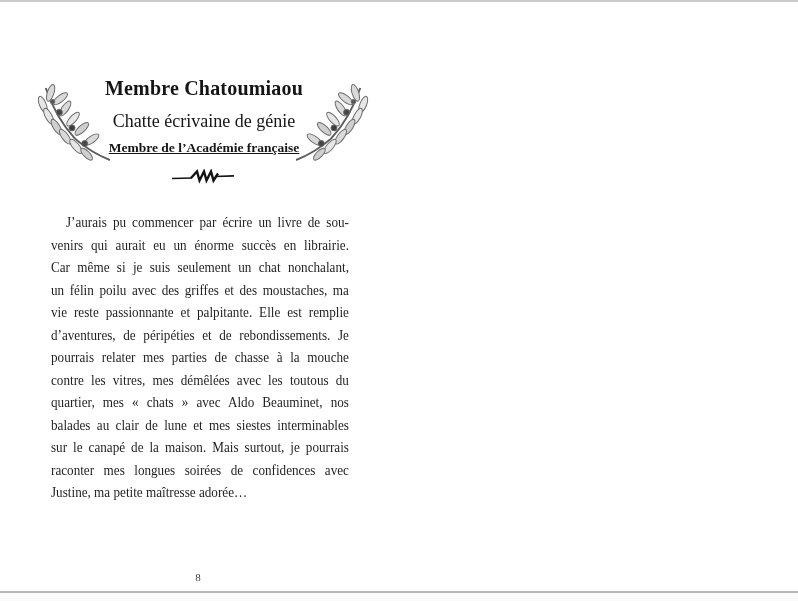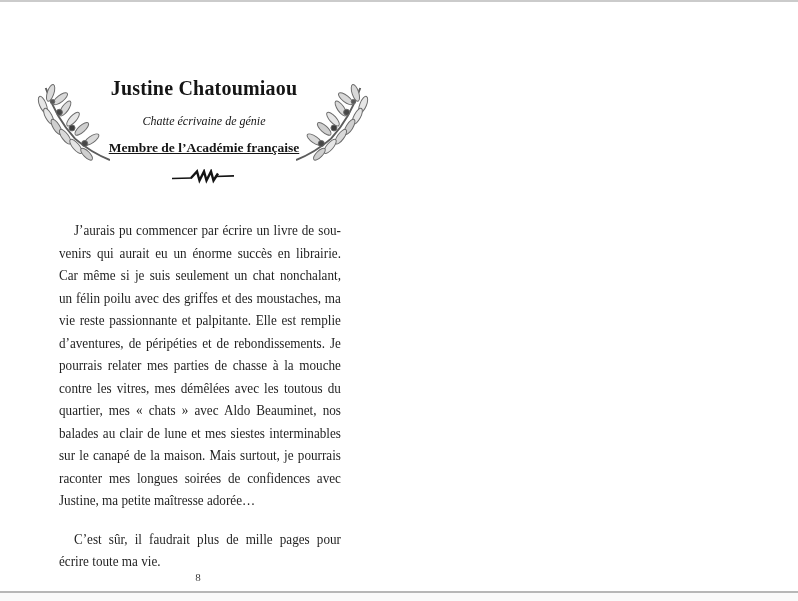--- a/index.html
+++ b/index.html
@@ -32,35 +32,35 @@
     position: absolute; left: 44px; top: 0; width: 320px;
     text-align: center; color: #151515;
   }
   .author-name {
     position: absolute; left: 0; top: 76px; width: 100%;
     font-size: 20px; font-weight: bold; letter-spacing: 0.2px;
     line-height: 24px; white-space: nowrap;
   }
   .author-subtitle {
     position: absolute; left: 0; top: 111px; width: 100%;
-    font-style: italic; font-size: 12px; line-height: 20px; white-space: nowrap;
+    font-size: 18px; line-height: 20px; white-space: nowrap;
   }
   .author-affiliation {
     position: absolute; left: 0; top: 139px; width: 100%;
     font-weight: bold; font-size: 13.5px; line-height: 18px; white-space: nowrap; text-decoration: underline;
   }
   .laurel { position: absolute; top: 82px; width: 74px; height: 86px; }
   .laurel.lft { left: 36px; }
   .laurel.rgt { left: 296px; transform: scaleX(-1); }
   .divider { position: absolute; left: 170px; top: 169px; width: 66px; height: 16px; }
 
   
   .body-block { position: absolute; }
   .body-block.left-body  { left: 43px;  top: 203px; width: 314px; }
-  .para { margin: 16px; }
+  .para { margin: 8px; }
   .pline {
     font-size: 15px; line-height: 22.5px;
     text-align: justify; text-align-last: justify;
     transform-origin: 0 50%;
   }
   .left-body  .pline { width: 114%; transform: scaleX(0.877); }
   .pline.indent { text-indent: 17px; }
   .pline.lastline { text-align-last: left; }
 
   .pagenum {
@@ -71,21 +71,21 @@
 </style>
 </head>
 <body>
 
 <div class="spread">
   <div class="rule-top"></div>
 
   <div class="page left">
 
     <div class="chapter-head">
-      <div class="author-name">Justine Chatoumiaou</div>
+      <div class="author-name">Membre Chatoumiaou</div>
       <div class="author-subtitle">Chatte écrivaine de génie</div>
       <div class="author-affiliation">Membre de l’Académie française</div>
     </div>
 
     <svg class="laurel lft" viewBox="0 0 76 88" xmlns="http://www.w3.org/2000/svg">
       <g stroke="#6a6a6a" stroke-width="1" fill="#d9d9d9">
         <path d="M10,6 Q20,36 40,58 Q56,72 76,80" stroke="#5c5c5c" stroke-width="2" fill="none"></path>
         <ellipse cx="15" cy="11" rx="9" ry="3.4" transform="rotate(-72 15 11)"></ellipse>
         <ellipse cx="7" cy="23" rx="9" ry="3.4" transform="rotate(-112 7 23)" fill="#e6e6e6"></ellipse>
         <ellipse cx="25" cy="17" rx="9" ry="3.4" transform="rotate(-38 25 17)"></ellipse>
@@ -142,24 +142,20 @@
           <div class="pline">vie reste passionnante et palpitante. Elle est remplie</div>
           <div class="pline">d’aventures, de péripéties et de rebondissements. Je</div>
           <div class="pline">pourrais relater mes parties de chasse à la mouche</div>
           <div class="pline">contre les vitres, mes démêlées avec les toutous du</div>
           <div class="pline">quartier, mes « chats » avec Aldo Beauminet, nos</div>
           <div class="pline">balades au clair de lune et mes siestes interminables</div>
           <div class="pline">sur le canapé de la maison. Mais surtout, je pourrais</div>
           <div class="pline">raconter mes longues soirées de confidences avec</div>
           <div class="pline lastline">Justine, ma petite maîtresse adorée…</div>
         </div>
-        <div class="para">
-          <div class="pline indent">C’est sûr, il faudrait plus de mille pages pour</div>
-          <div class="pline lastline">écrire toute ma vie.</div>
-        </div>
       </div>
 
     <div class="pagenum p8">8</div>
   </div>
 
   <div class="page right">
     
 
     
   </div>

